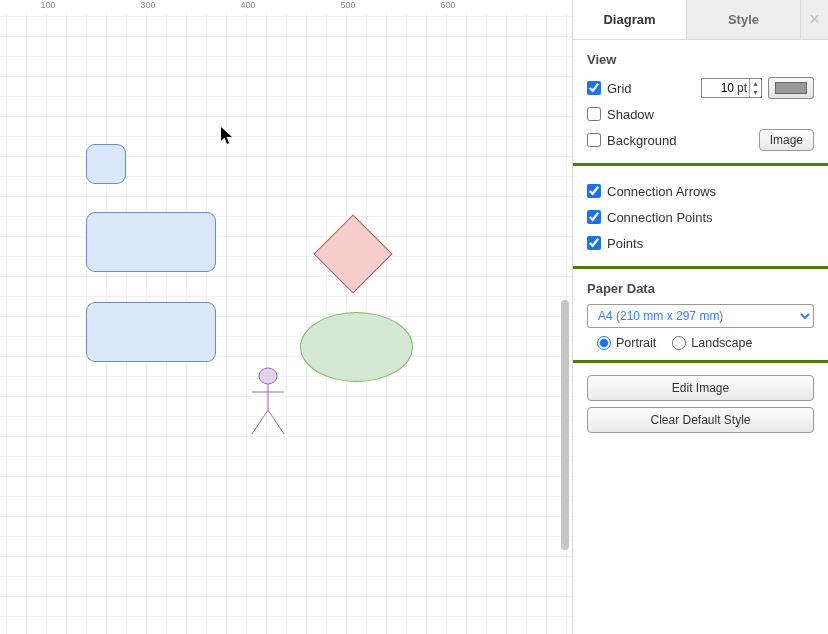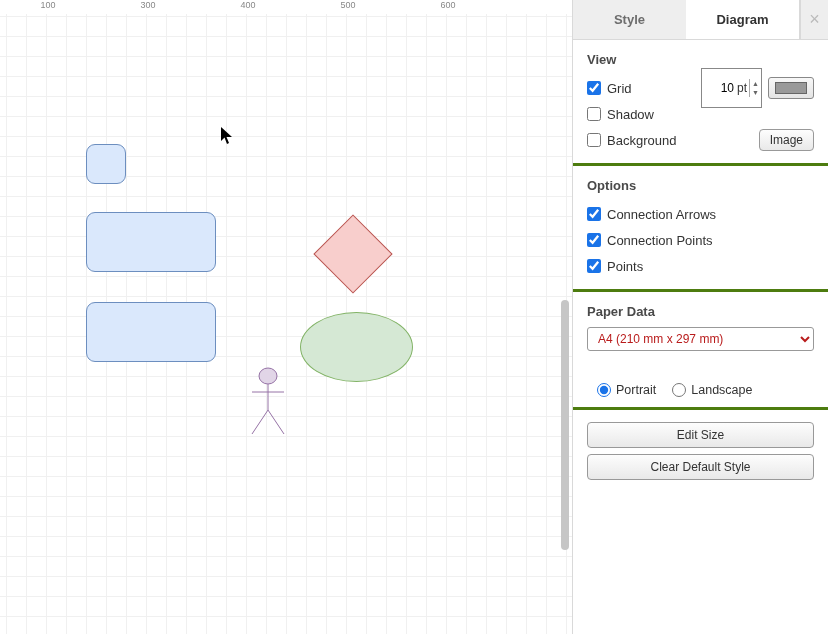--- a/index.html
+++ b/index.html
@@ -61,41 +61,41 @@
   font-size: 18px; color: #bbb; cursor: pointer; background:#eee; border-left:1px solid #d9d9d9; }
 
 .section { padding: 12px 14px 10px 14px; border-bottom: 3px solid #4d7c0f; }
 .section h4 { font-size: 13px; font-weight: 700; color: #4a4a4a; margin-bottom: 8px; }
 
 .row { display: flex; align-items: center; height: 26px; gap: 6px; }
 
 input[type="checkbox"] { width: 14px; height: 14px; accent-color: #1a73e8; }
 input[type="radio"] { width: 14px; height: 14px; accent-color: #1a73e8; }
 
-.num-wrap { display:flex; align-items:center; border:1px solid #888; height:40px; background:#fff; }
+.num-wrap { display:flex; align-items:center; border:1px solid #888; height:20px; background:#fff; }
 .num-wrap input { width: 34px; border: none; text-align: right; font-size: 12px; padding-right:2px; outline:none; }
 .num-wrap .unit { font-size: 12px; padding: 0 2px 0 1px; color:#333; }
 .steppers { display:flex; flex-direction:column; border-left:1px solid #aaa; }
 .steppers span { font-size:7px; line-height:9px; padding:0 2px; color:#666; cursor:pointer; }
 
 .swatch-btn { width: 46px; height: 22px; border: 1px solid #888; background: linear-gradient(#f8f8f8,#e4e4e4);
   border-radius: 3px; display:flex; align-items:center; justify-content:center; cursor:pointer; }
 .swatch-btn .inner { width: 32px; height: 12px; background: #999; border:1px solid #666; }
 
 .btn { display:flex; align-items:center; justify-content:center;
   border:1px solid #999; background: linear-gradient(#fdfdfd,#e9e9e9);
   border-radius:4px; font-size:12px; color:#333; cursor:pointer; height:22px; }
 .btn.small { padding: 0 10px; }
 .btn.full { width: 100%; height: 26px; margin-bottom: 6px; }
 
 .select { width: 100%; height: 24px; border:1px solid #999; border-radius:3px; background:#fff;
-  font-size:12px; padding:0 6px; color:#b91c1c; }
+  font-size:12px; padding:0 6px; color:#3b82f6; }
 
 .radios { display:flex; gap:16px; margin-top:8px; padding-left:10px; }
-.radios label { display:flex; align-items:center; gap:5px; font-size:12.5px;margin-top:24px; }
+.radios label { display:flex; align-items:center; gap:5px; font-size:12.5px; }
 
 .grid-row-right { margin-left:auto; display:flex; gap:6px; align-items:center; }
 </style>
 </head>
 <body>
 
 <div class="app">
 
   <div class="canvas-wrap">
     <div class="ruler-top">
@@ -138,25 +138,25 @@
             <path d="M1 1 L1 15 L4.5 11.5 L7 18 L9 17 L6.5 11 L12 11 Z" fill="#000"></path>
           </svg>
       </div>
     </div>
 
     <div class="canvas-scrollthumb"></div>
   </div>
 
   <div class="panel">
     <div class="tabbar">
+      <div class="tab active">
+          <span>Diagram</span>
+        </div>
       <div class="tab inactive">
           <span>Style</span>
-        </div>
-      <div class="tab active">
-          <span>Diagram</span>
         </div>
       <div class="tab-close">×</div>
     </div>
 
     <div class="section">
       <h4>View</h4>
 
       <div class="row">
         <input type="checkbox" checked="" style="">
         <span>Grid</span>
@@ -186,21 +186,20 @@
         <span>Background</span>
         <div class="grid-row-right">
           <div class="btn small">
               <span>Image</span>
             </div>
         </div>
       </div>
     </div>
 
     <div class="section">
-      <h4>Options</h4>
       <div class="row">
         <input type="checkbox" checked="" style="">
         <span>Connection Arrows</span>
       </div>
       <div class="row">
         <input type="checkbox" checked="" style="">
         <span>Connection Points</span>
       </div>
       <div class="row">
         <input type="checkbox" checked="" style="">
@@ -220,21 +219,21 @@
         </label>
         <label>
           <input type="radio" name="orient" style="">
           <span>Landscape</span>
         </label>
       </div>
     </div>
 
     <div class="section" style="border-bottom:none">
       <div class="btn full">
-          <span>Edit Size</span>
+          <span>Edit Image</span>
         </div>
       <div class="btn full">
           <span>Clear Default Style</span>
         </div>
     </div>
 
   </div>
 </div>
 
 </body></html>

